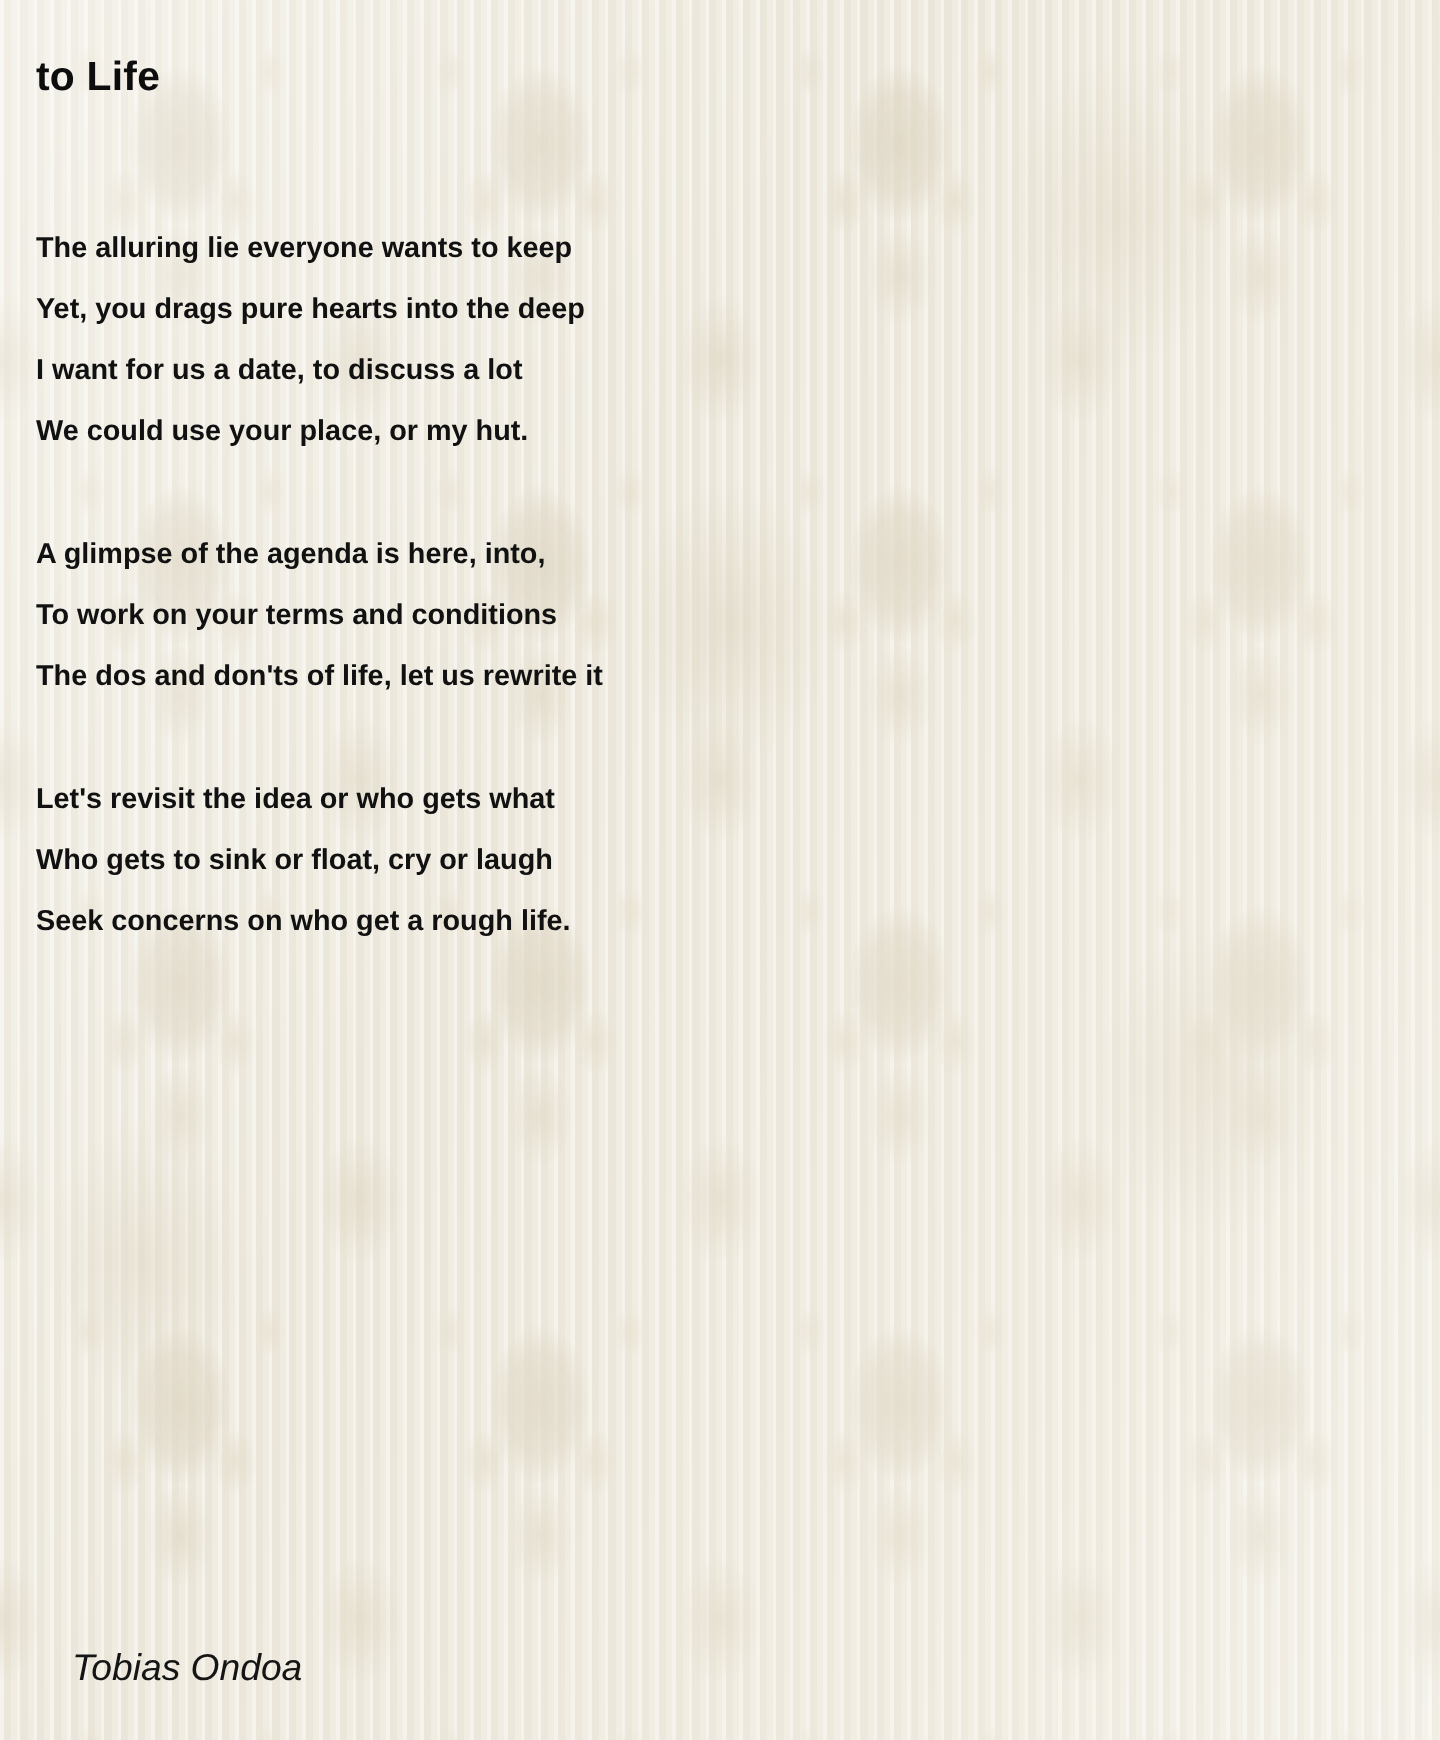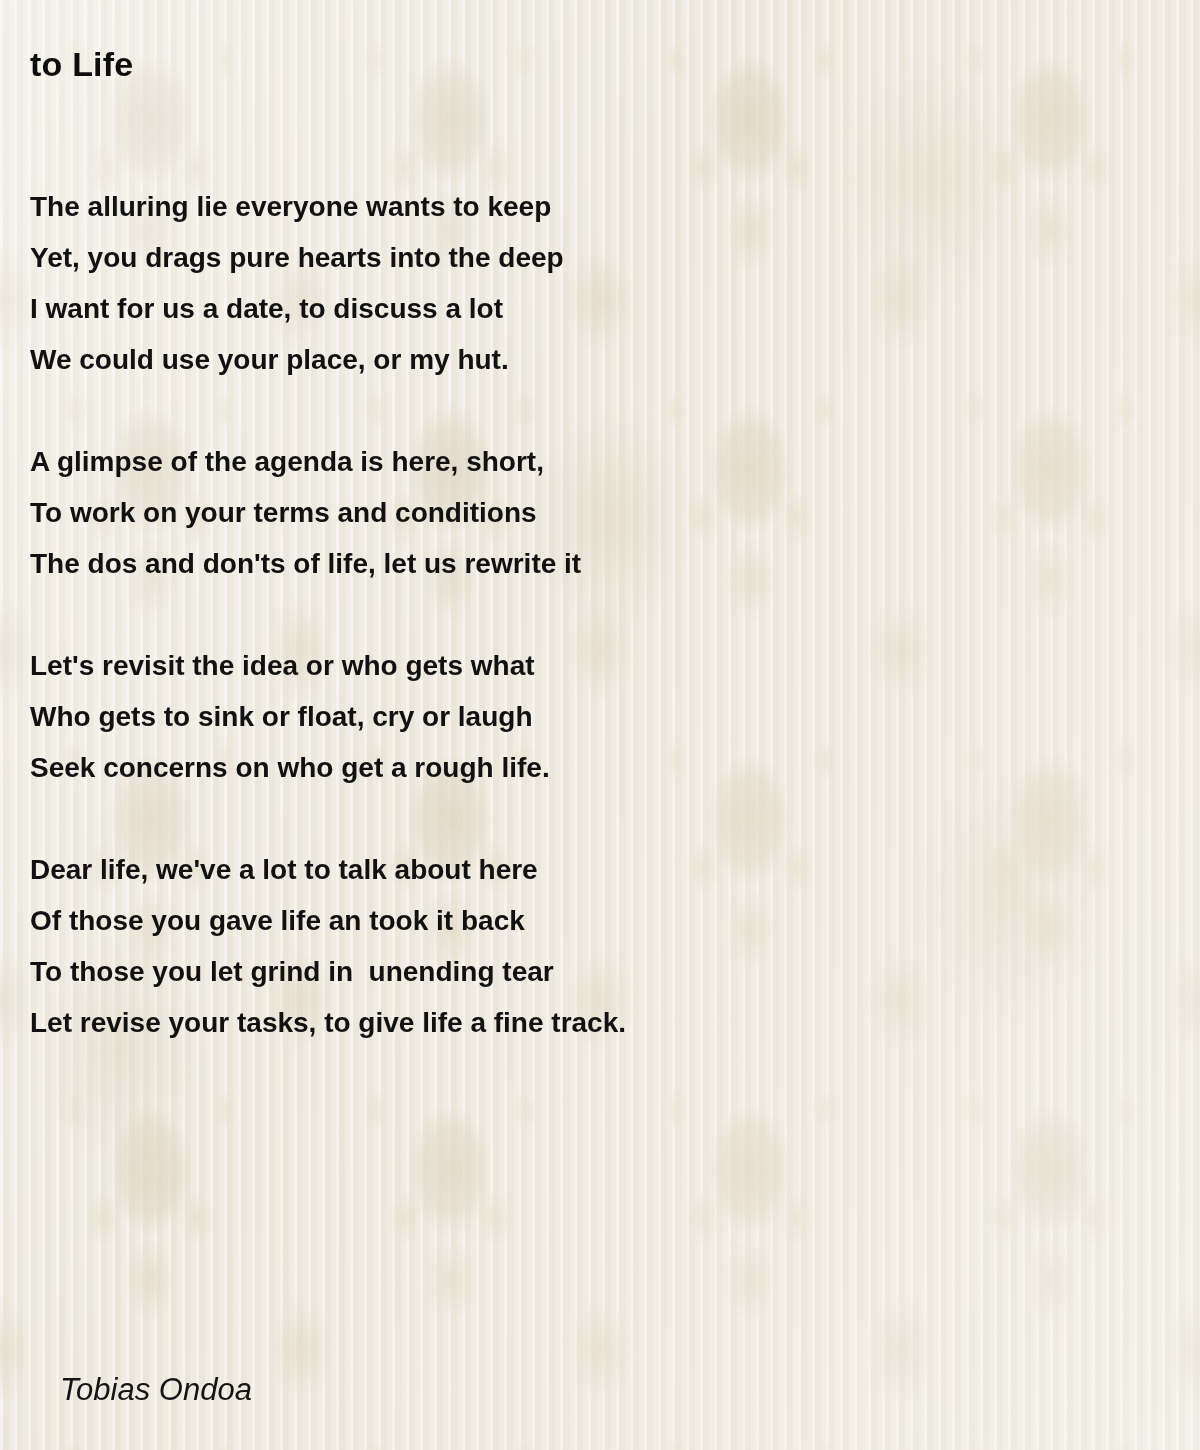--- a/index.html
+++ b/index.html
@@ -83,21 +83,21 @@
   .poem-title {
     font-size: 34px;
     font-weight: bold;
     color: #0d0d0d;
     letter-spacing: 0.2px;
     margin: 0 0 96px 0;
     line-height: 1.2;
   }
 
   .poem-body {
-    font-size: 28px;
+    font-size: 24px;
     font-weight: bold;
     color: #111111;
     line-height: 51px;
   }
   .stanza {
     margin: 0 0 51px 0;
   }
   .stanza:last-child {
     margin-bottom: 0;
   }
@@ -134,37 +134,31 @@
     <div class="poem-body">
 
       <div class="stanza">
         <div class="line">The alluring lie everyone wants to keep</div>
         <div class="line">Yet, you drags pure hearts into the deep</div>
         <div class="line">I want for us a date, to discuss a lot</div>
         <div class="line">We could use your place, or my hut.</div>
       </div>
 
       <div class="stanza">
-        <div class="line">A glimpse of the agenda is here, short,</div>
+        <div class="line">A glimpse of the agenda is here, into,</div>
         <div class="line">To work on your terms and conditions</div>
         <div class="line">The dos and don'ts of life, let us rewrite it</div>
       </div>
 
 
       <div class="stanza">
         <div class="line">Let's revisit the idea or who gets what</div>
         <div class="line">Who gets to sink or float, cry or laugh</div>
         <div class="line">Seek concerns on who get a rough life.</div>
       </div>
 
-      <div class="stanza">
-        <div class="line">Dear life, we've a lot to talk about here</div>
-        <div class="line">Of those you gave life an took it back</div>
-        <div class="line">To those you let grind in  unending tear</div>
-        <div class="line">Let revise your tasks, to give life a fine track.</div>
-      </div>
 
     </div>
   </div>
 
   <div class="author">Tobias Ondoa</div>
 
 </div>
 
 </body></html>

